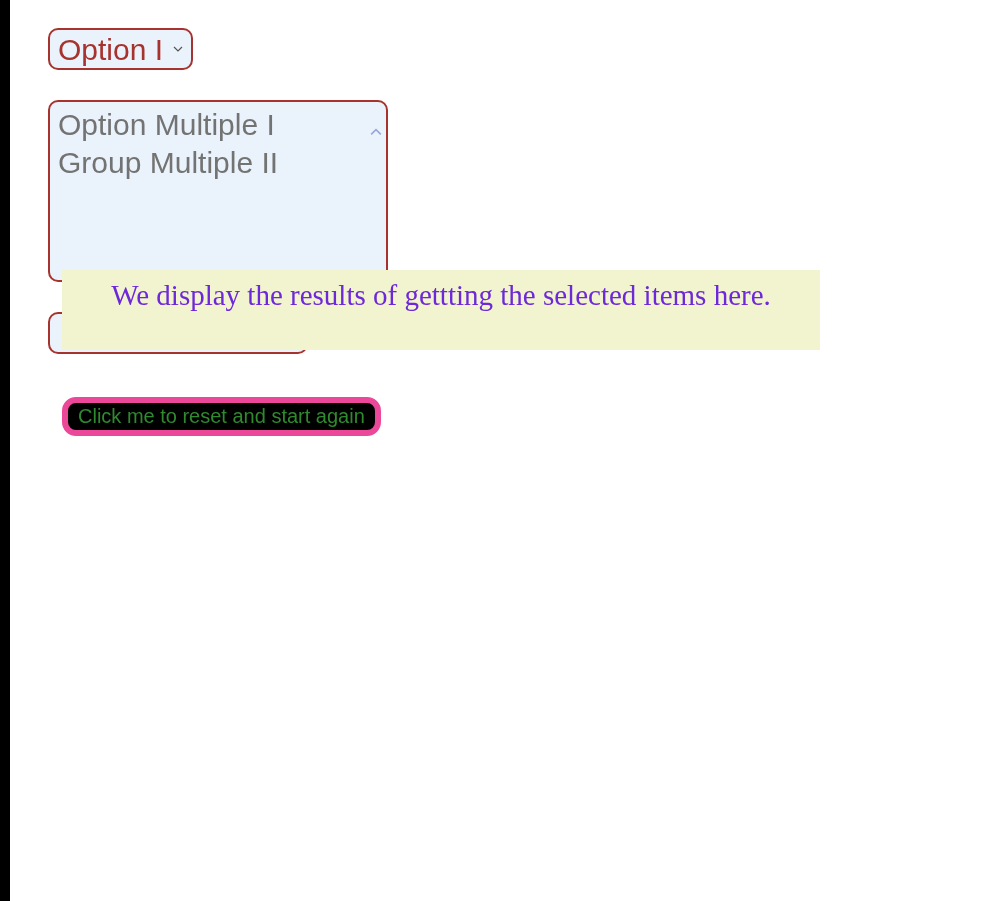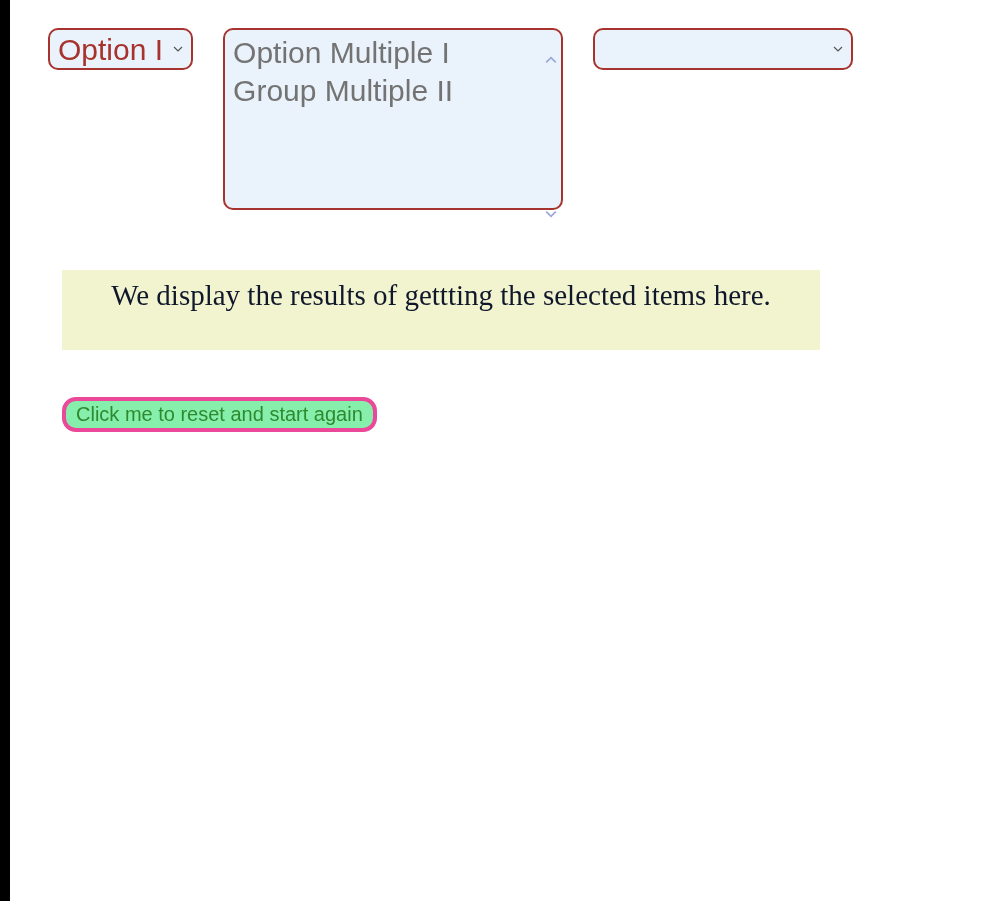--- a/index.html
+++ b/index.html
@@ -18,20 +18,21 @@
     height: 901px;
     background: #000000;
   }
   .row1 {
     position: absolute;
     left: 48px;
     top: 28px;
     display: flex;
     align-items: flex-start;
     gap: 30px;
+    flex-direction: column;
   }
   .select-look {
     background: #eaf3fb;
     border: 2px solid #a7332e;
     border-radius: 10px;
     color: #a7332e;
     font-size: 30px;
     padding: 2px 28px 2px 8px;
     position: relative;
     font-family: Arial, Helvetica, sans-serif;
@@ -74,34 +75,34 @@
   }
   .scroll-up { top: 6px; }
   .scroll-down { bottom: 6px; }
   .result-box {
     position: absolute;
     left: 62px;
     top: 270px;
     width: 758px;
     min-height: 80px;
     background: #f2f3cf;
-    color: #0f172a;
+    color: #6d28d9;
     font-family: Georgia, "Times New Roman", serif;
     font-size: 29px;
     text-align: center;
     padding: 6px 10px;
     box-sizing: border-box;
     line-height: 1.35;
   }
   .reset-btn {
     position: absolute;
     left: 62px;
     top: 397px;
-    background: #86efac;
-    border: 4px solid #ec4899;
+    background: #000000;
+    border: 6px solid #ec4899;
     border-radius: 14px;
     color: #2f8a2f;
     font-size: 20px;
     padding: 2px 10px;
     font-family: Arial, Helvetica, sans-serif;
     cursor: pointer;
   }
 </style>
 </head>
 <body>

